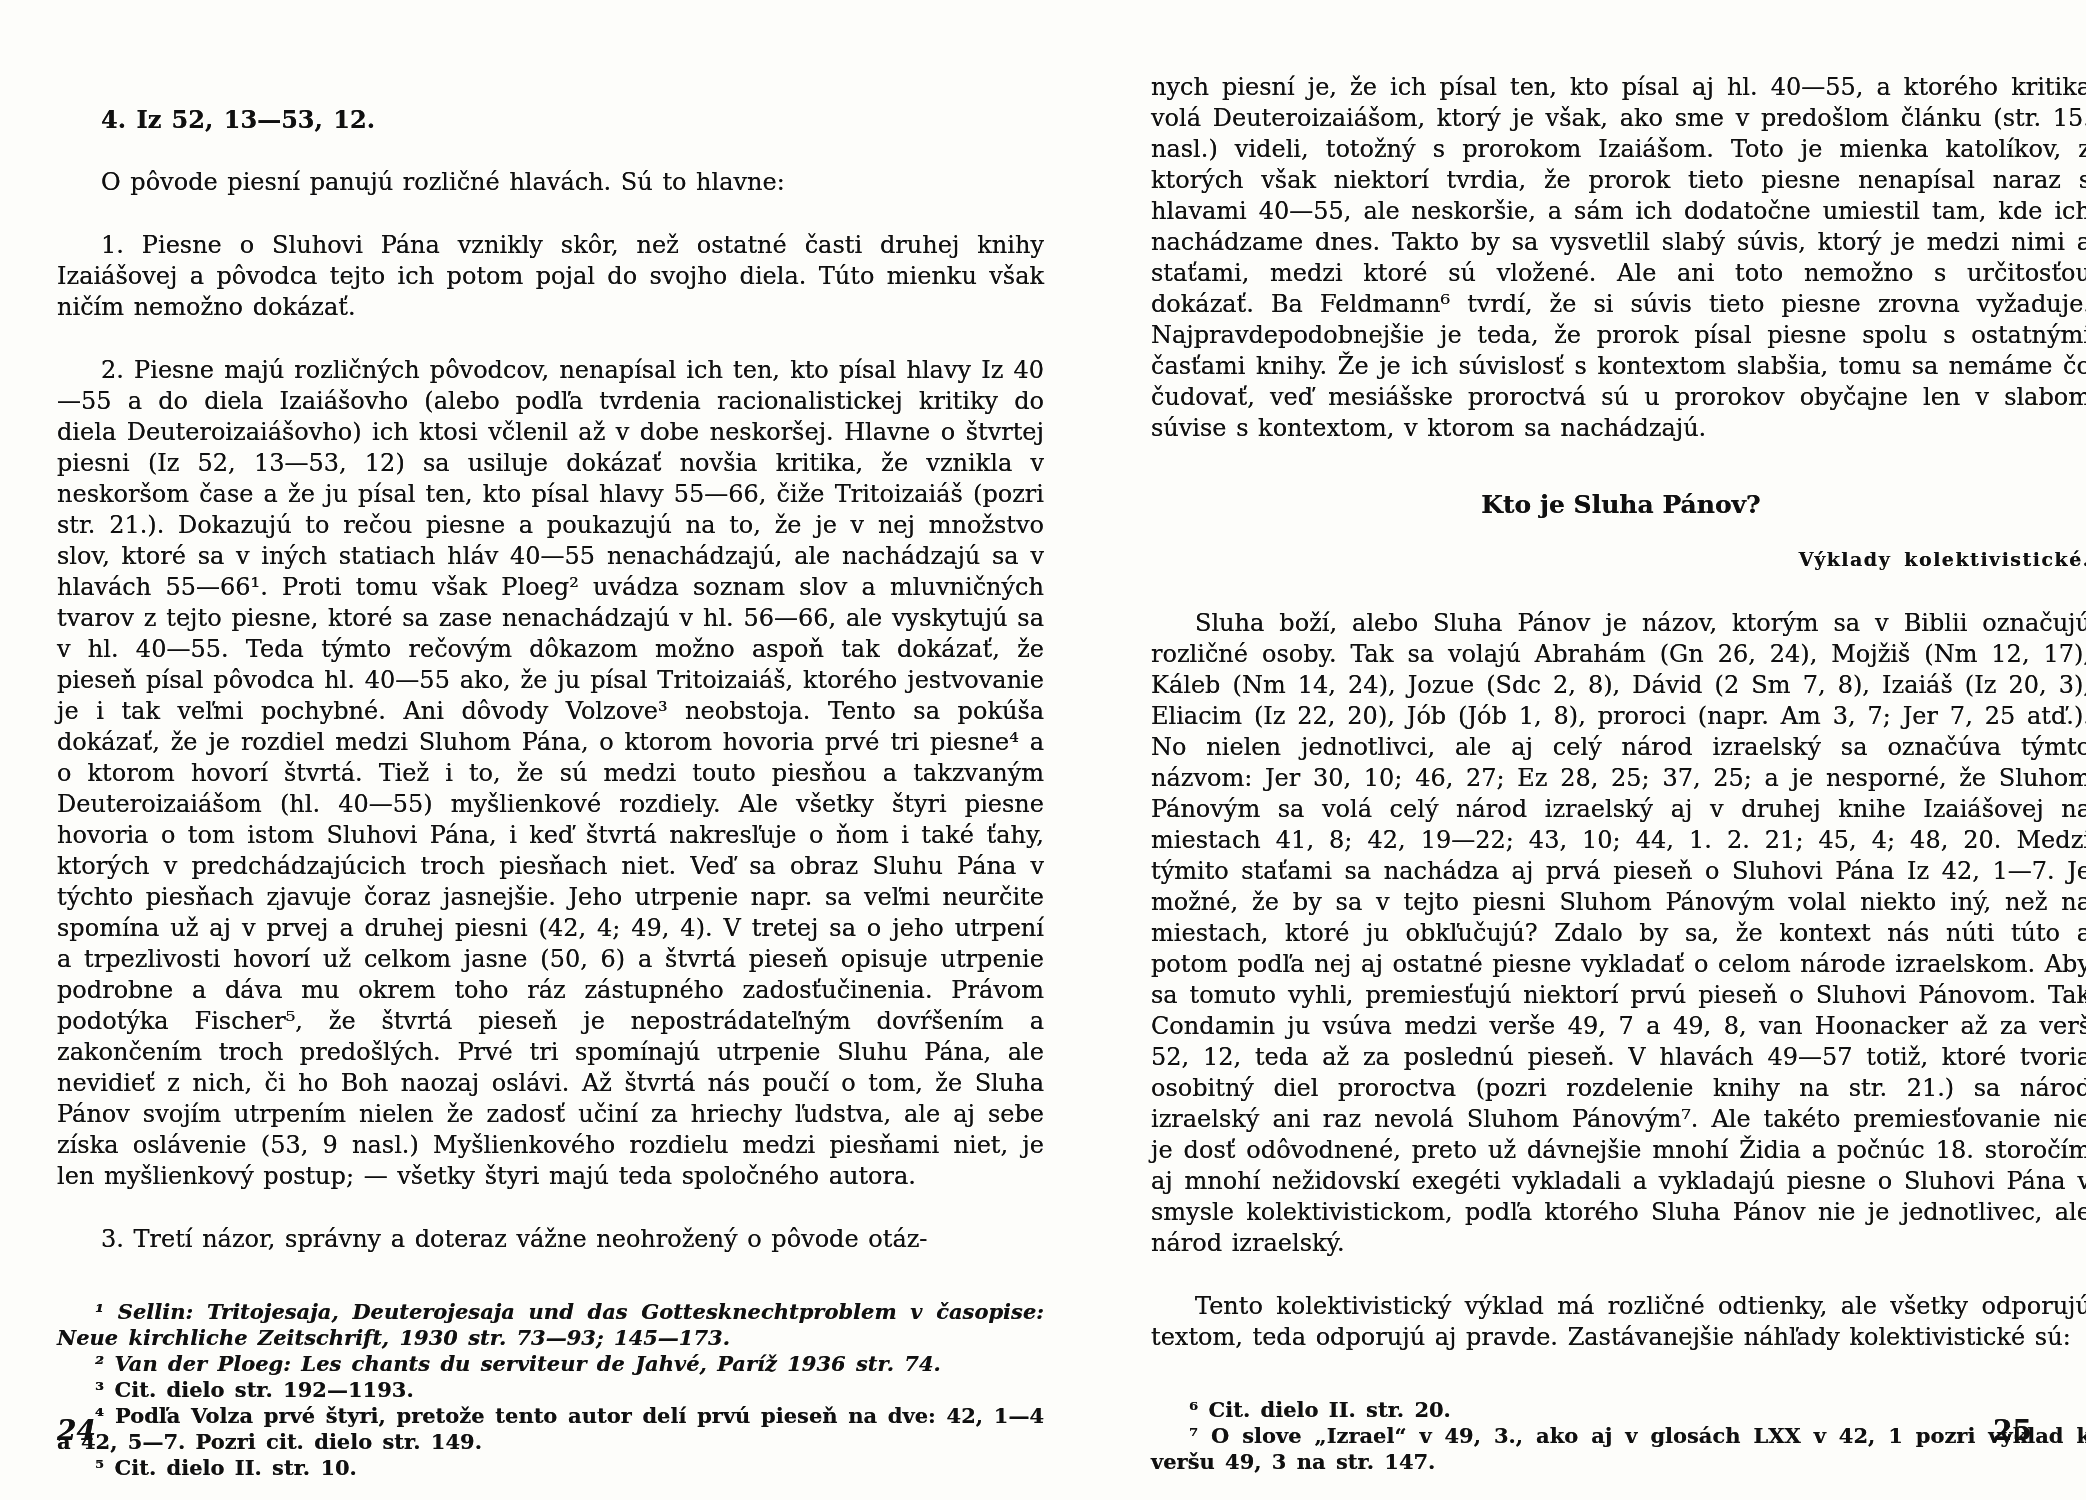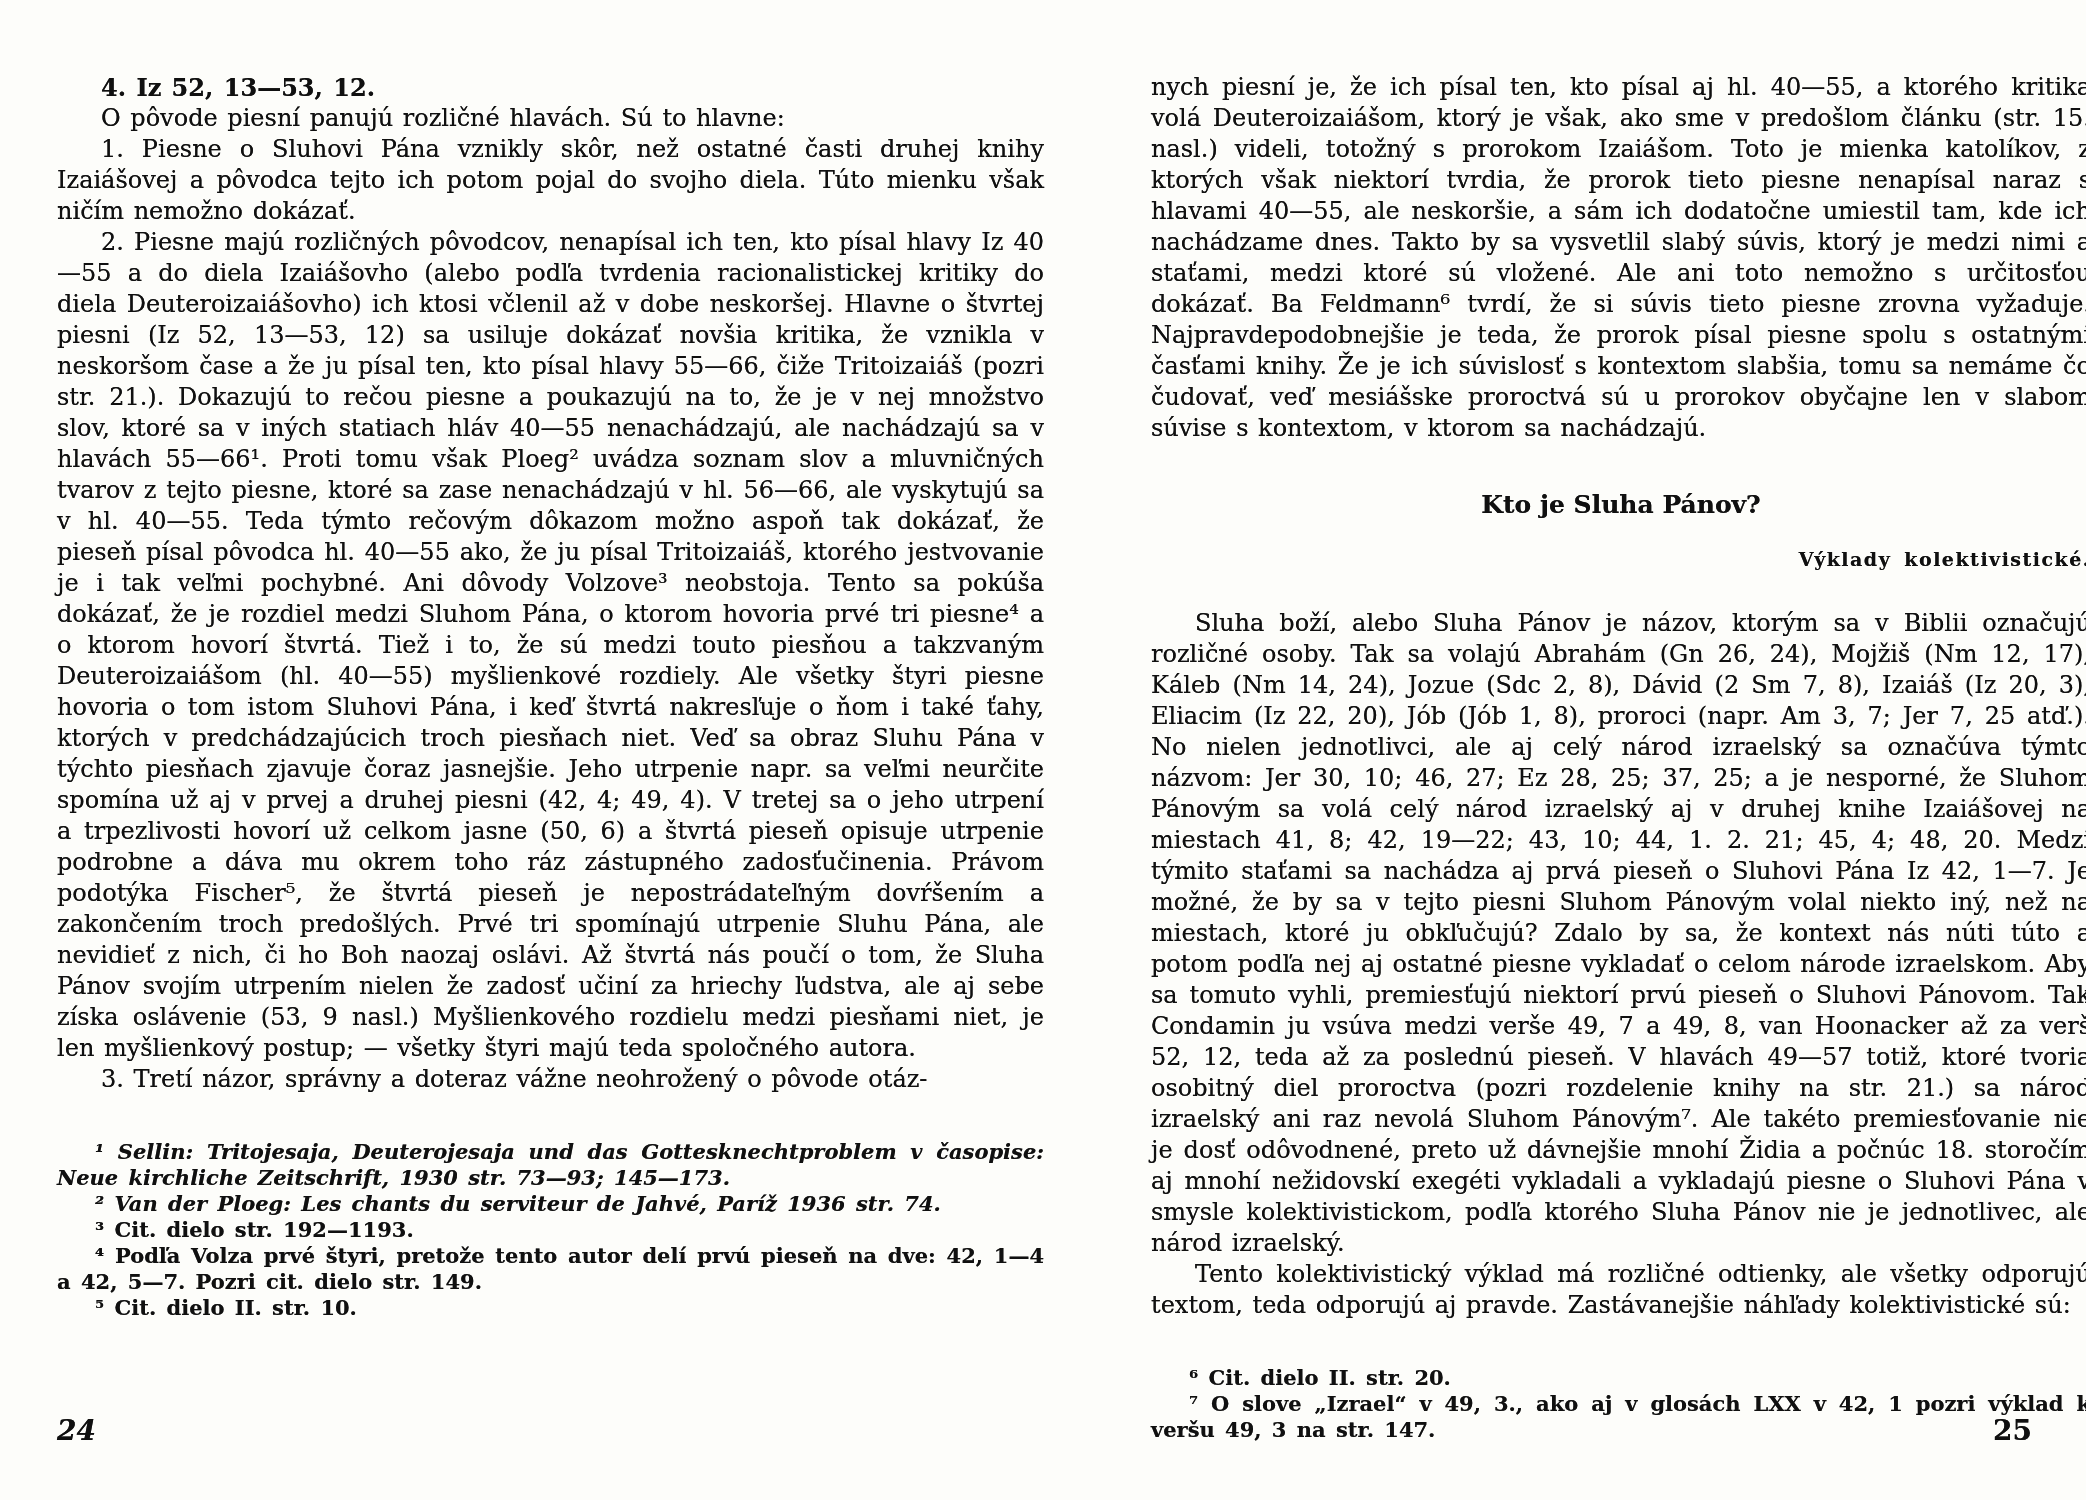--- a/index.html
+++ b/index.html
@@ -23,21 +23,21 @@
   .page-right { left: 1151px; width: 940px; }
 
   .para {
     margin: 0;
     font-size: 24px;
     line-height: 31px;
     text-align: justify;
     word-spacing: 2px;
     text-shadow: 0 0 0.6px rgba(0,0,0,0.75);
   }
-  .indent { text-indent: 44px; }
+  .indent { text-indent: 44px; margin-top: 32px; }
   .section-heading { font-weight: bold; }
 
   .article-heading {
     margin: 46px 0 10px 0;
     font-size: 25px;
     line-height: 30px;
     font-weight: bold;
     text-align: center;
     text-shadow: 0 0 0.6px rgba(0,0,0,0.75);
   }

